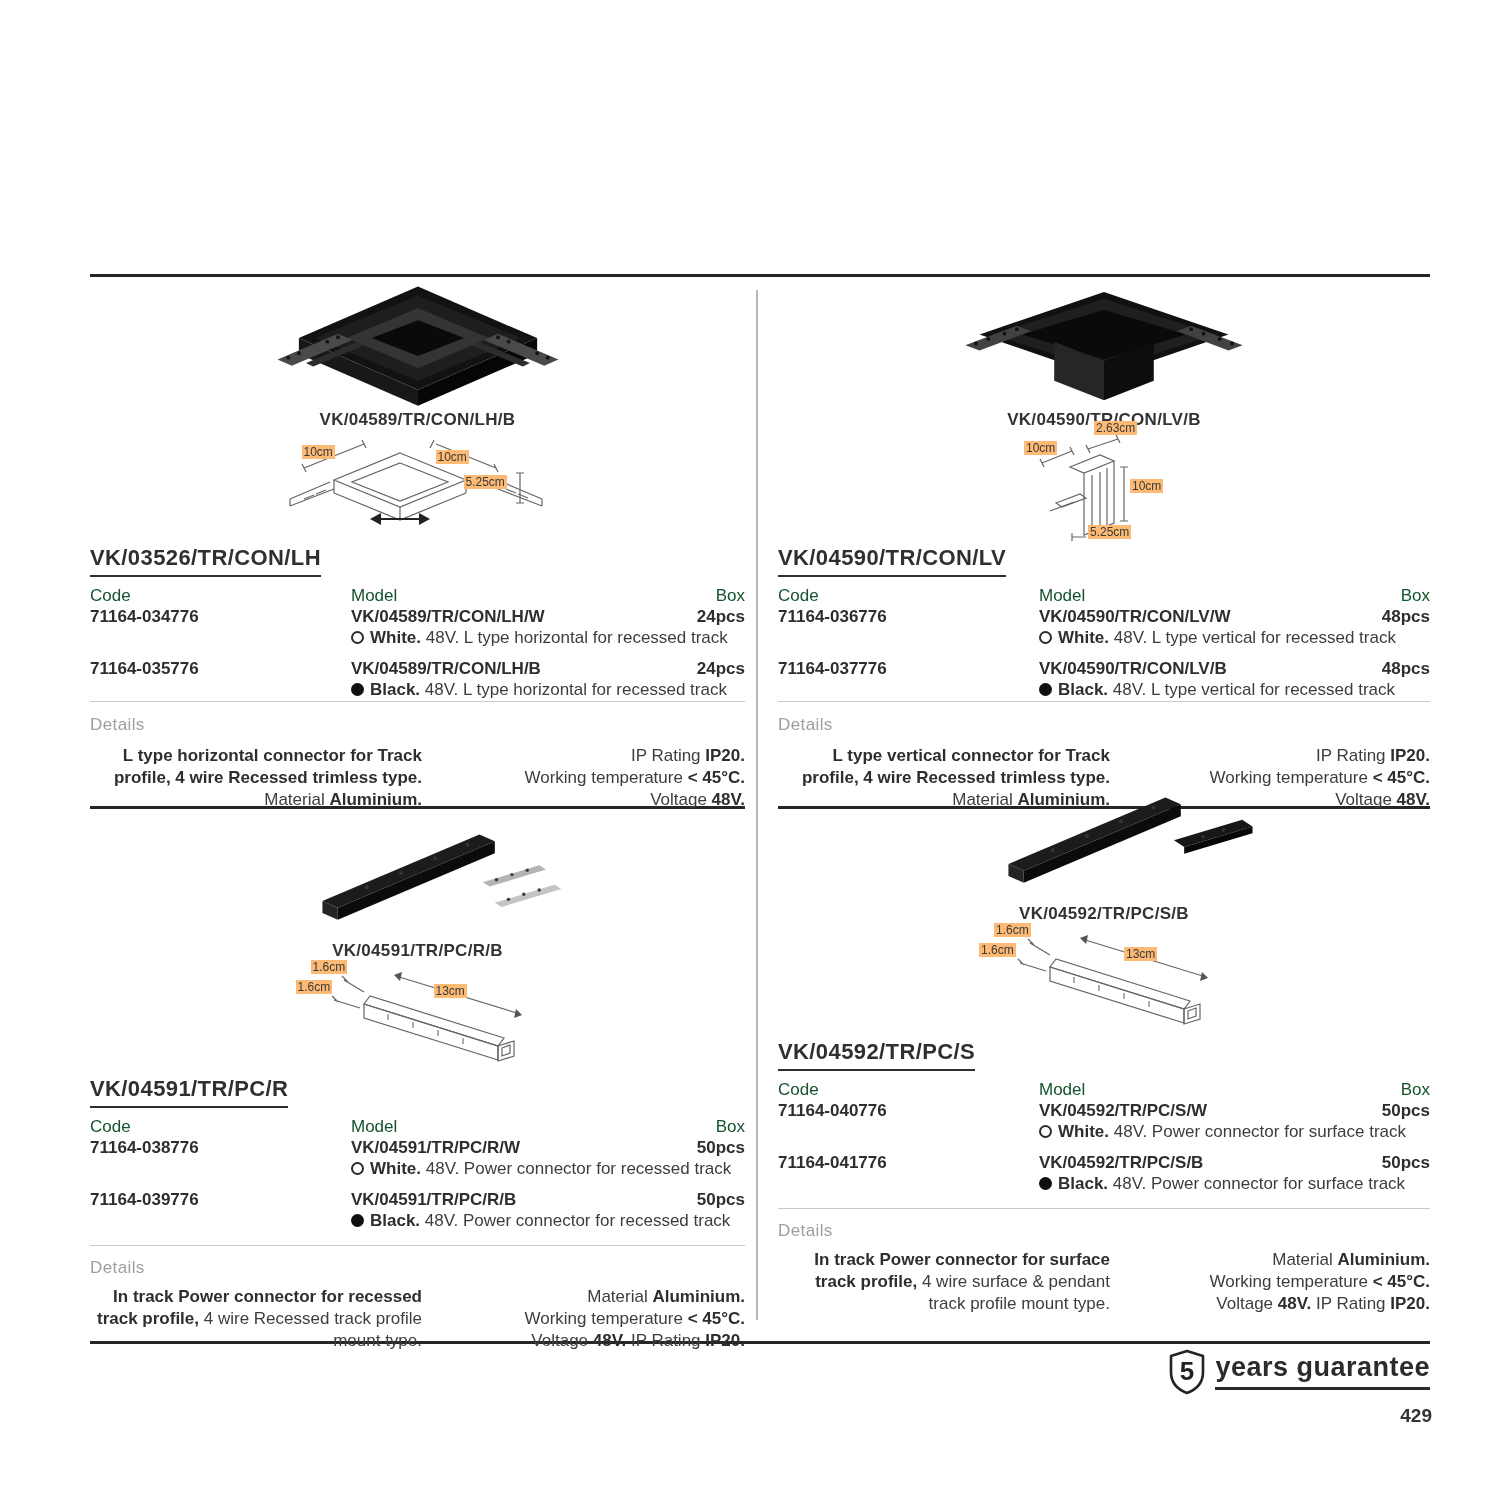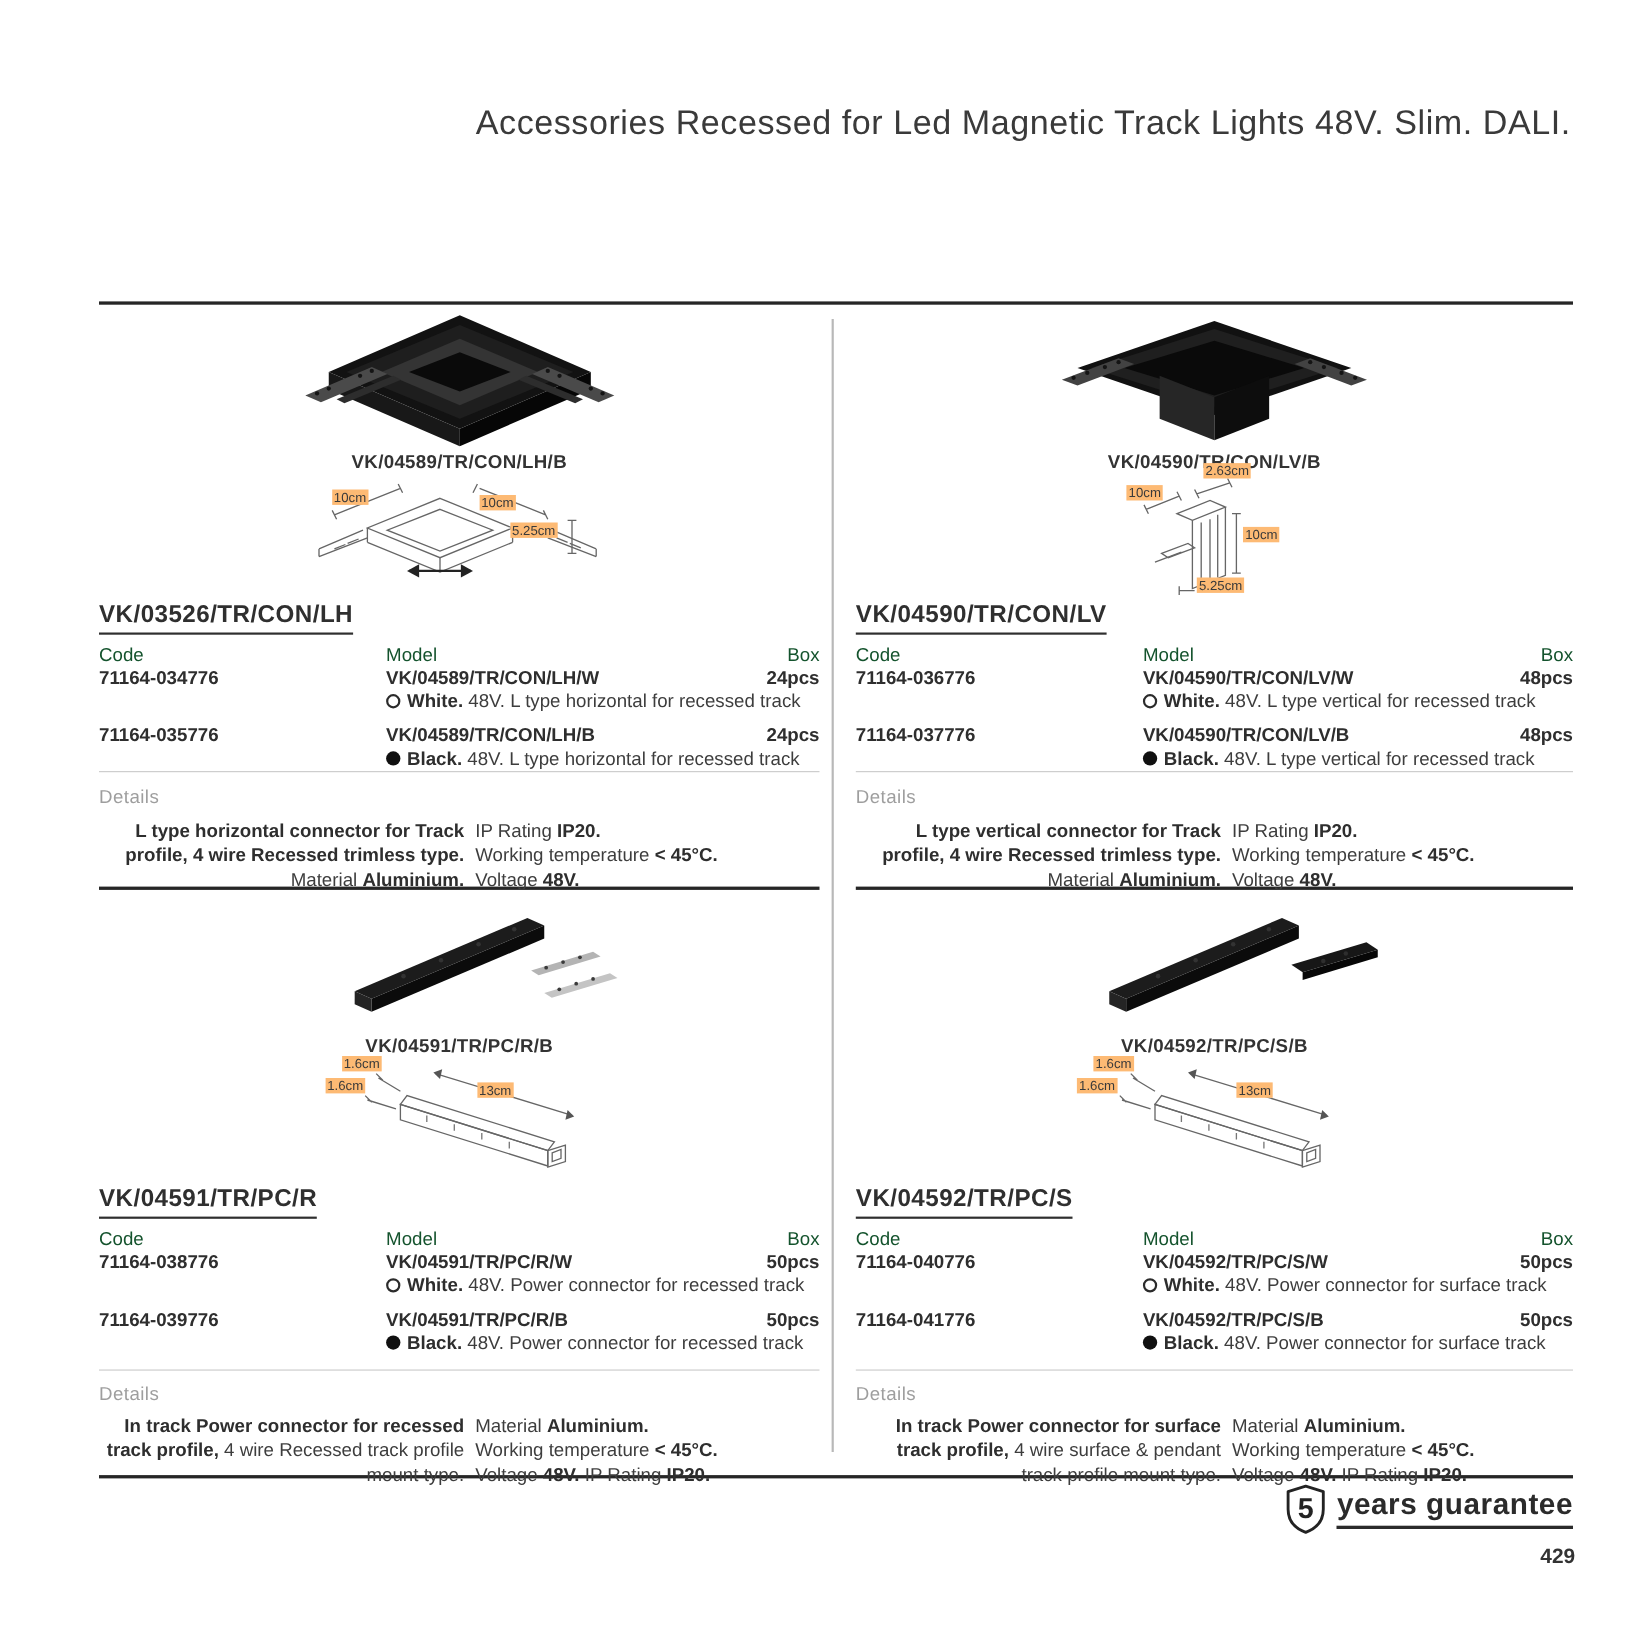--- a/index.html
+++ b/index.html
@@ -32,33 +32,32 @@
   .tdesc{margin-left:261px;}
   .swatch{display:inline-block;width:13px;height:13px;border-radius:50%;
           vertical-align:-1px;margin-right:6px;box-sizing:border-box;}
   .swatch[data-swatch="open"]{border:2px solid #2b2b2b;background:#fff;}
   .swatch[data-swatch="filled"]{background:#101010;}
   .thinrule{position:absolute;top:424px;left:0;right:0;height:1px;background:#c9c9c9;}
   .details-label{position:absolute;top:438px;left:0;font-size:17px;color:#9e9e9e;letter-spacing:.4px;}
   .details{position:absolute;top:468px;left:0;right:0;font-size:17px;line-height:22px;}
   .dleft{position:absolute;left:0;top:0;width:332px;margin:0;text-align:right;}
   .dright{position:absolute;left:342px;top:0;right:0;}
-  .dright p{margin:0;}
+  .dright p{margin:0;text-align:right;}
 
   .guarantee{position:absolute;top:1349px;right:70px;display:flex;align-items:flex-start;gap:8px;}
   .guarantee-text{font-size:27px;font-weight:bold;color:#2b2b2b;letter-spacing:.5px;
                   border-bottom:3px solid #2b2b2b;line-height:1.4;}
   .pageno{position:absolute;top:1405px;right:68px;font-size:19px;font-weight:bold;color:#333;}
 </style>
 </head>
 <body>
 
 <div class="page">
 
-  <div class="title">Accessories Recessed for Led Magnetic Track Lights 48V. Slim. DALI.</div>
 
   <div class="rule" style="left:90px;top:274px;width:1340px;height:3px;"></div>
   <div class="vdiv"></div>
   <div class="rule" style="left:90px;top:806px;width:655px;height:3px;"></div>
   <div class="rule" style="left:778px;top:806px;width:652px;height:3px;"></div>
   <div class="rule" style="left:90px;top:1341px;width:1340px;height:3px;"></div>
 
   <section class="cell" style="left:90px;top:277px;">
     <div class="photo">
       <svg width="290" height="128" viewBox="0 0 320 144">
@@ -296,21 +295,21 @@
     <div class="details" style="top:478px;">
       <p class="dleft"><span class="b">In track Power connector for recessed track profile,</span><span> 4 wire Recessed track profile mount type.</span></p>
       <div class="dright">
         <p><span>Material </span><span class="b">Aluminium.</span></p>
         <p><span>Working temperature </span><span class="b">&lt; 45°C.</span></p>
         <p><span>Voltage </span><span class="b">48V.</span><span> IP Rating </span><span class="b">IP20.</span></p>
       </div>
     </div>
   </section>
 
-  <section class="cell" style="left:778px;top:808px;width:652px;height:534px;">
+  <section class="cell" style="left:778px;top:771px;width:652px;height:534px;">
     <div class="photo">
       <svg width="310" height="128" viewBox="0 0 340 150">
         <polygon points="58,102 242,24 260,32 76,110" fill="#1c1c1c"></polygon>
         <polygon points="76,110 260,32 260,46 76,124" fill="#0b0b0b"></polygon>
         <polygon points="58,102 76,110 76,124 58,116" fill="#242424"></polygon>
         <circle cx="110" cy="86" r="2.4" fill="#333"></circle>
           <circle cx="150" cy="69" r="2.4" fill="#333"></circle>
         <circle cx="190" cy="52" r="2.4" fill="#333"></circle>
           <circle cx="228" cy="36" r="2.4" fill="#333"></circle>
         <polygon points="252,74 332,50 344,58 264,82" fill="#171717"></polygon>

